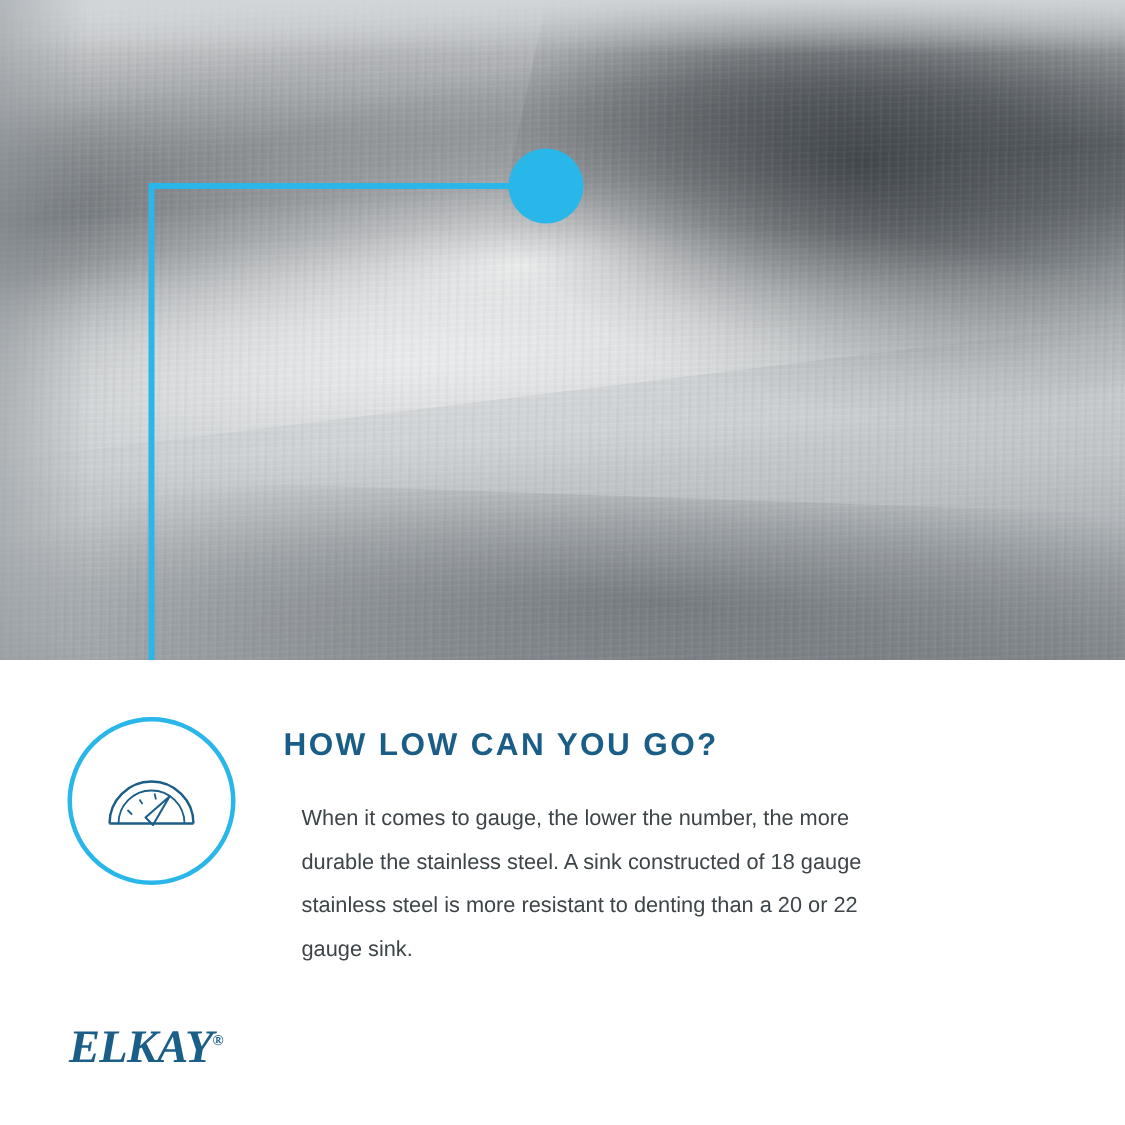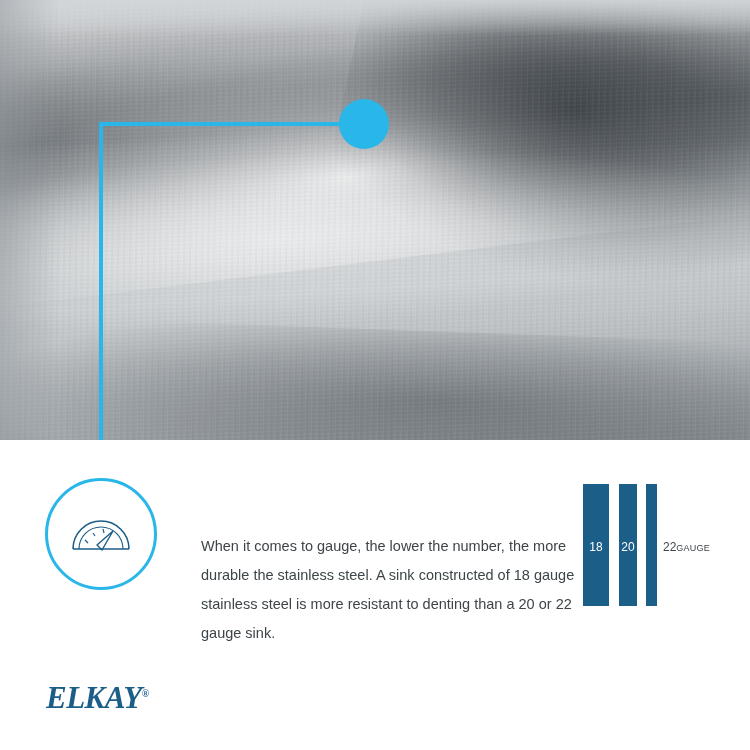--- a/index.html
+++ b/index.html
@@ -301,27 +301,20 @@
       <path d="M4 40 A28 28 0 0 1 60 40" fill="none" stroke="#1b5e88" stroke-width="1.6"></path>
       <path d="M10 40 A22 22 0 0 1 54 40" fill="none" stroke="#1b5e88" stroke-width="1.2"></path>
       <line x1="4" y1="40" x2="60" y2="40" stroke="#1b5e88" stroke-width="1.6"></line>
       <path d="M44 22 L28 36 L33 41 Z" fill="none" stroke="#1b5e88" stroke-width="1.4" stroke-linejoin="round"></path>
       <line x1="16" y1="31" x2="19" y2="34" stroke="#1b5e88" stroke-width="1.2"></line>
       <line x1="24" y1="24" x2="26" y2="27" stroke="#1b5e88" stroke-width="1.2"></line>
       <line x1="34" y1="20" x2="35" y2="24" stroke="#1b5e88" stroke-width="1.2"></line>
     </svg>
   </div>
 
+  <div class="headline">HOW LOW CAN YOU GO?</div>
 
   <div class="body-copy">When it comes to gauge, the lower the number, the more durable the stainless steel. A sink constructed of 18 gauge stainless steel is more resistant to denting than a 20 or 22 gauge sink.</div>
 
-  <div class="bars">
-    <div class="bar bar-18"></div>
-    <div class="bar bar-20"></div>
-    <div class="bar bar-22"></div>
-    <div class="bar-label lbl-18">18</div>
-    <div class="bar-label lbl-20">20</div>
-    <div class="bar-label lbl-22"><span>22</span><span class="gauge-word">GAUGE</span></div>
-  </div>
 
   <div class="logo"><span>ELKAY</span><span class="reg">®</span></div>
 
 </div>
 
 </body></html>

